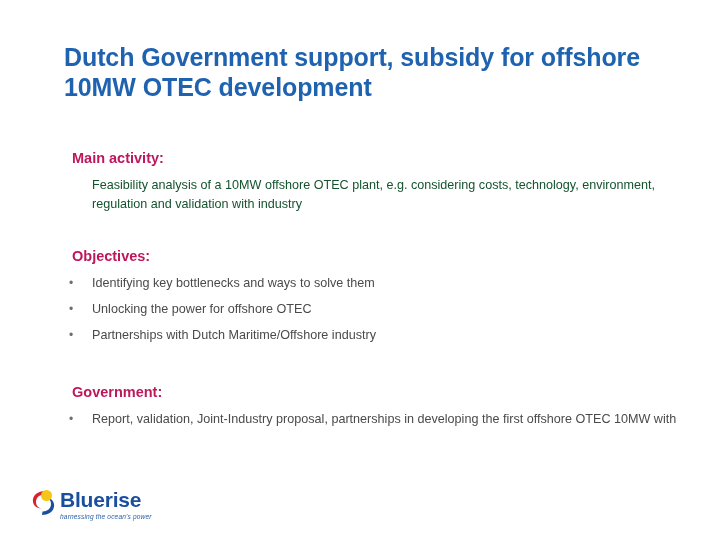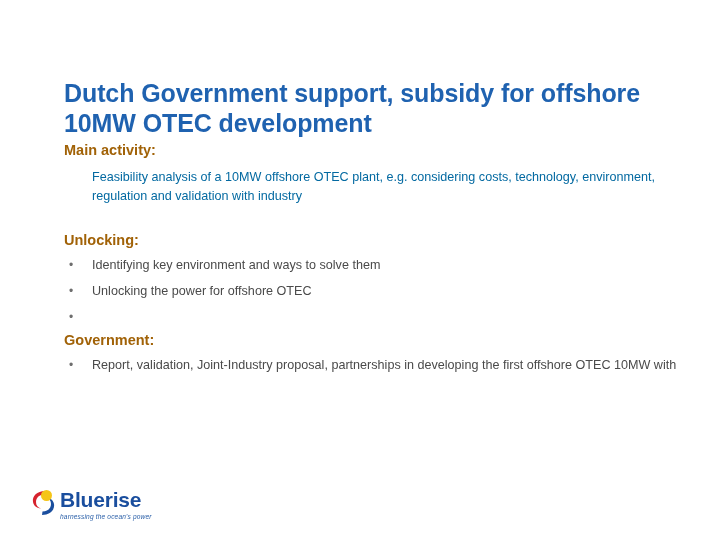--- a/index.html
+++ b/index.html
@@ -25,47 +25,46 @@
   .slide-title {
     position: absolute;
     left: 64px;
     top: 42px;
     width: 636px;
     font-size: 25px;
     line-height: 30px;
     font-weight: 600;
     color: #1F62B0;
     letter-spacing: -0.1px;
-    margin-top: 36px;
   }
 
   
   .body-area {
     position: absolute;
     left: 64px;
     top: 140px;
     width: 600px;
   }
 
   .section {
     margin-bottom: 0;
   }
 
   .section-heading {
     font-size: 14.5px;
     font-weight: bold;
-    color: #a16207;
+    color: #be185d;
     line-height: 20px;
-    margin: 0;
+    margin: 8px;
   }
 
   .para {
     font-size: 12.6px;
     line-height: 19px;
-    color: #0369a1;
+    color: #14532d;
     margin: 8px 0 0 28px;
     width: 578px;
   }
 
   .bullet-list {
     list-style: none;
     margin: 6px 0 0 0;
     padding: 0;
   }
 
@@ -137,32 +136,33 @@
   <div class="body-area">
 
     <div class="section">
       <div class="section-heading">Main activity:</div>
       <div class="para">Feasibility analysis of a 10MW offshore OTEC plant, e.g. considering costs, technology, environment, regulation and validation with industry</div>
     </div>
 
     <div class="gap-md"></div>
 
     <div class="section">
-      <div class="section-heading">Unlocking:</div>
+      <div class="section-heading">Objectives:</div>
       <ul class="bullet-list">
         <li class="bullet-item">
           <span class="dot">•</span>
-          <span>Identifying key environment and ways to solve them</span>
+          <span>Identifying key bottlenecks and ways to solve them</span>
         </li>
         <li class="bullet-item">
           <span class="dot">•</span>
           <span>Unlocking the power for offshore OTEC</span>
         </li>
         <li class="bullet-item">
           <span class="dot">•</span>
+          <span>Partnerships with Dutch Maritime/Offshore industry</span>
         </li>
       </ul>
     </div>
 
     <div class="gap-sm"></div>
 
     <div class="section">
       <div class="section-heading">Government:</div>
       <ul class="bullet-list">
         <li class="bullet-item">

